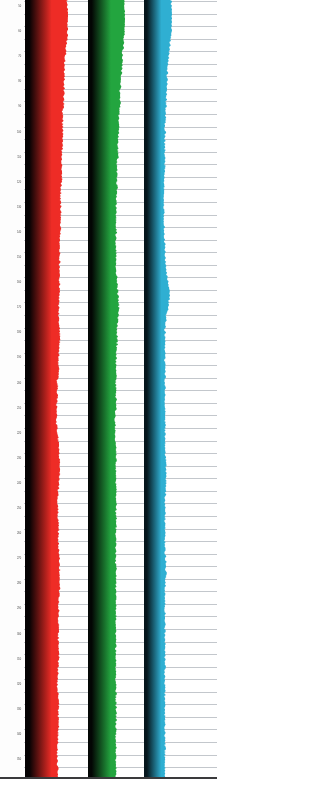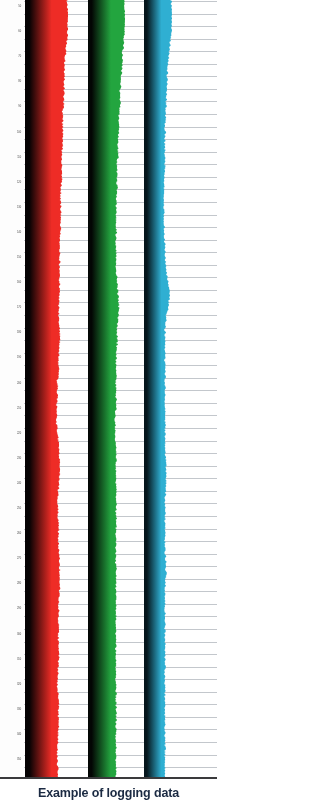--- a/index.html
+++ b/index.html
@@ -248,15 +248,14 @@
               </linearGradient>
             </defs>
             <path d="M 0 0 L 25.98 0 L 28.00 1 L 27.79 2 L 27.38 3 L 26.54 4 L 27.57 5 L 28.00 6 L 27.32 7 L 27.39 8 L 27.88 9 L 28.00 10 L 27.52 11 L 28.00 12 L 27.77 13 L 28.00 14 L 28.00 15 L 27.56 16 L 27.56 17 L 28.00 18 L 28.00 19 L 27.24 20 L 28.00 21 L 27.79 22 L 28.00 23 L 27.06 24 L 28.00 25 L 27.66 26 L 27.56 27 L 27.01 28 L 27.78 29 L 27.89 30 L 28.00 31 L 27.47 32 L 27.40 33 L 27.07 34 L 27.43 35 L 27.17 36 L 26.35 37 L 27.37 38 L 25.87 39 L 26.71 40 L 26.85 41 L 25.26 42 L 25.82 43 L 25.75 44 L 26.82 45 L 26.30 46 L 25.14 47 L 25.42 48 L 25.77 49 L 25.81 50 L 25.21 51 L 24.50 52 L 25.70 53 L 25.27 54 L 24.90 55 L 24.21 56 L 24.56 57 L 25.39 58 L 24.14 59 L 24.18 60 L 24.82 61 L 23.89 62 L 23.63 63 L 24.37 64 L 24.01 65 L 23.26 66 L 23.60 67 L 22.97 68 L 23.87 69 L 22.75 70 L 22.95 71 L 23.90 72 L 24.27 73 L 23.78 74 L 22.37 75 L 22.76 76 L 22.63 77 L 23.31 78 L 23.74 79 L 23.83 80 L 23.42 81 L 22.59 82 L 23.12 83 L 23.82 84 L 23.06 85 L 22.79 86 L 22.53 87 L 23.04 88 L 22.93 89 L 22.90 90 L 22.91 91 L 22.19 92 L 22.16 93 L 23.17 94 L 22.71 95 L 22.04 96 L 22.31 97 L 21.58 98 L 22.89 99 L 23.02 100 L 21.75 101 L 21.33 102 L 22.72 103 L 21.50 104 L 22.50 105 L 22.71 106 L 22.70 107 L 21.20 108 L 21.65 109 L 21.67 110 L 21.08 111 L 21.92 112 L 21.57 113 L 22.21 114 L 21.07 115 L 21.12 116 L 22.06 117 L 22.14 118 L 21.21 119 L 22.30 120 L 20.91 121 L 22.07 122 L 21.21 123 L 20.24 124 L 21.04 125 L 20.99 126 L 20.79 127 L 20.04 128 L 20.74 129 L 20.39 130 L 21.29 131 L 22.07 132 L 22.08 133 L 21.06 134 L 20.29 135 L 21.64 136 L 21.07 137 L 20.66 138 L 20.08 139 L 21.10 140 L 21.74 141 L 20.14 142 L 20.20 143 L 21.60 144 L 20.46 145 L 20.78 146 L 21.20 147 L 21.07 148 L 19.94 149 L 21.95 150 L 20.72 151 L 20.95 152 L 20.46 153 L 20.19 154 L 21.07 155 L 20.38 156 L 21.29 157 L 21.33 158 L 21.32 159 L 20.49 160 L 21.46 161 L 21.09 162 L 20.60 163 L 20.46 164 L 20.33 165 L 22.02 166 L 20.63 167 L 21.65 168 L 20.42 169 L 20.73 170 L 21.02 171 L 21.03 172 L 20.11 173 L 20.90 174 L 20.12 175 L 20.05 176 L 20.57 177 L 20.51 178 L 20.03 179 L 19.96 180 L 20.45 181 L 19.66 182 L 19.83 183 L 20.15 184 L 20.26 185 L 20.20 186 L 20.75 187 L 19.23 188 L 20.53 189 L 19.94 190 L 20.34 191 L 19.88 192 L 20.29 193 L 19.87 194 L 19.78 195 L 19.75 196 L 19.85 197 L 19.35 198 L 19.73 199 L 19.98 200 L 19.81 201 L 19.66 202 L 19.93 203 L 19.45 204 L 20.43 205 L 19.49 206 L 19.49 207 L 19.36 208 L 19.77 209 L 20.69 210 L 19.93 211 L 20.79 212 L 20.38 213 L 19.98 214 L 19.32 215 L 20.26 216 L 19.68 217 L 19.38 218 L 20.18 219 L 19.33 220 L 19.78 221 L 19.86 222 L 19.42 223 L 19.95 224 L 19.62 225 L 20.31 226 L 21.07 227 L 20.44 228 L 19.42 229 L 20.21 230 L 20.05 231 L 19.77 232 L 20.19 233 L 20.73 234 L 20.28 235 L 19.62 236 L 20.18 237 L 19.77 238 L 20.79 239 L 21.02 240 L 19.88 241 L 20.21 242 L 20.85 243 L 21.78 244 L 21.21 245 L 20.58 246 L 21.52 247 L 21.07 248 L 20.80 249 L 20.40 250 L 21.20 251 L 21.90 252 L 21.07 253 L 20.74 254 L 20.74 255 L 20.72 256 L 21.40 257 L 21.90 258 L 21.24 259 L 20.67 260 L 21.20 261 L 22.30 262 L 21.06 263 L 21.57 264 L 21.79 265 L 22.53 266 L 21.73 267 L 21.78 268 L 22.18 269 L 22.58 270 L 21.75 271 L 22.54 272 L 23.18 273 L 22.23 274 L 22.33 275 L 23.58 276 L 23.65 277 L 23.25 278 L 23.24 279 L 23.17 280 L 24.44 281 L 24.45 282 L 23.94 283 L 24.04 284 L 24.94 285 L 23.93 286 L 25.07 287 L 25.14 288 L 25.17 289 L 25.68 290 L 25.81 291 L 25.69 292 L 25.56 293 L 25.27 294 L 26.03 295 L 25.91 296 L 25.26 297 L 25.37 298 L 26.09 299 L 25.09 300 L 23.86 301 L 25.22 302 L 24.36 303 L 24.59 304 L 25.15 305 L 24.43 306 L 24.12 307 L 23.95 308 L 24.46 309 L 24.25 310 L 23.21 311 L 23.38 312 L 22.52 313 L 22.75 314 L 21.73 315 L 21.79 316 L 22.24 317 L 22.26 318 L 21.93 319 L 22.82 320 L 22.26 321 L 21.47 322 L 21.18 323 L 21.45 324 L 21.03 325 L 21.63 326 L 21.98 327 L 21.11 328 L 20.53 329 L 20.04 330 L 20.80 331 L 21.80 332 L 22.01 333 L 20.53 334 L 20.67 335 L 20.40 336 L 21.67 337 L 21.07 338 L 21.27 339 L 20.61 340 L 21.60 341 L 21.26 342 L 20.87 343 L 21.28 344 L 21.32 345 L 20.41 346 L 21.34 347 L 21.13 348 L 20.38 349 L 20.71 350 L 21.00 351 L 21.08 352 L 21.61 353 L 21.52 354 L 20.83 355 L 21.44 356 L 21.12 357 L 21.81 358 L 20.59 359 L 20.25 360 L 20.13 361 L 21.46 362 L 20.88 363 L 21.73 364 L 21.34 365 L 21.29 366 L 21.31 367 L 21.46 368 L 21.08 369 L 20.97 370 L 21.72 371 L 21.49 372 L 21.02 373 L 20.46 374 L 21.16 375 L 21.77 376 L 21.96 377 L 21.64 378 L 20.37 379 L 20.93 380 L 20.05 381 L 20.80 382 L 20.88 383 L 20.77 384 L 20.47 385 L 21.43 386 L 21.35 387 L 22.04 388 L 21.19 389 L 20.77 390 L 20.54 391 L 20.99 392 L 20.59 393 L 21.21 394 L 21.56 395 L 21.12 396 L 20.66 397 L 20.85 398 L 20.74 399 L 21.21 400 L 20.28 401 L 20.72 402 L 20.66 403 L 20.80 404 L 20.72 405 L 20.61 406 L 20.96 407 L 20.82 408 L 21.78 409 L 20.51 410 L 21.47 411 L 21.58 412 L 20.98 413 L 21.49 414 L 20.96 415 L 21.01 416 L 21.25 417 L 21.18 418 L 21.13 419 L 21.28 420 L 20.18 421 L 21.87 422 L 21.02 423 L 21.35 424 L 21.95 425 L 21.57 426 L 20.94 427 L 21.82 428 L 20.16 429 L 21.55 430 L 21.02 431 L 20.32 432 L 21.72 433 L 21.55 434 L 21.74 435 L 20.65 436 L 20.68 437 L 21.26 438 L 21.52 439 L 20.94 440 L 21.15 441 L 20.70 442 L 21.94 443 L 20.47 444 L 21.41 445 L 20.93 446 L 20.63 447 L 21.62 448 L 20.81 449 L 21.29 450 L 21.10 451 L 21.60 452 L 21.65 453 L 20.71 454 L 20.99 455 L 21.39 456 L 22.12 457 L 21.96 458 L 21.18 459 L 22.67 460 L 21.59 461 L 22.19 462 L 22.23 463 L 22.24 464 L 22.55 465 L 22.42 466 L 21.34 467 L 21.97 468 L 21.97 469 L 22.59 470 L 21.37 471 L 21.98 472 L 22.81 473 L 22.15 474 L 22.09 475 L 22.51 476 L 22.23 477 L 21.78 478 L 21.66 479 L 21.71 480 L 22.79 481 L 21.42 482 L 22.81 483 L 21.87 484 L 21.64 485 L 22.46 486 L 21.58 487 L 21.51 488 L 21.89 489 L 21.57 490 L 22.32 491 L 21.70 492 L 20.68 493 L 22.38 494 L 21.85 495 L 21.48 496 L 20.62 497 L 20.56 498 L 20.80 499 L 21.28 500 L 21.12 501 L 20.48 502 L 20.58 503 L 21.24 504 L 21.14 505 L 20.57 506 L 21.54 507 L 21.66 508 L 20.90 509 L 21.32 510 L 20.89 511 L 21.36 512 L 21.89 513 L 21.46 514 L 21.15 515 L 20.44 516 L 21.55 517 L 20.43 518 L 22.05 519 L 20.57 520 L 20.42 521 L 20.60 522 L 21.33 523 L 21.51 524 L 21.07 525 L 21.39 526 L 20.66 527 L 21.91 528 L 20.52 529 L 20.89 530 L 21.28 531 L 21.13 532 L 21.85 533 L 20.89 534 L 21.45 535 L 21.48 536 L 20.87 537 L 20.81 538 L 20.97 539 L 20.66 540 L 20.07 541 L 21.83 542 L 20.82 543 L 20.47 544 L 21.27 545 L 20.43 546 L 20.97 547 L 21.62 548 L 21.37 549 L 21.65 550 L 21.18 551 L 20.35 552 L 20.59 553 L 20.55 554 L 21.45 555 L 22.19 556 L 22.12 557 L 20.81 558 L 21.25 559 L 20.87 560 L 21.94 561 L 22.85 562 L 21.58 563 L 21.84 564 L 21.68 565 L 22.14 566 L 21.98 567 L 21.59 568 L 21.12 569 L 21.16 570 L 21.80 571 L 22.48 572 L 22.97 573 L 22.51 574 L 22.62 575 L 21.60 576 L 22.44 577 L 21.22 578 L 21.37 579 L 21.19 580 L 20.87 581 L 21.55 582 L 21.74 583 L 20.71 584 L 21.42 585 L 22.11 586 L 20.76 587 L 20.70 588 L 20.64 589 L 20.63 590 L 21.15 591 L 20.16 592 L 21.46 593 L 21.16 594 L 21.44 595 L 20.53 596 L 20.75 597 L 20.98 598 L 20.87 599 L 20.61 600 L 21.58 601 L 20.58 602 L 20.94 603 L 21.83 604 L 20.46 605 L 21.04 606 L 20.83 607 L 20.27 608 L 20.81 609 L 19.99 610 L 20.86 611 L 20.28 612 L 21.73 613 L 21.67 614 L 20.67 615 L 20.78 616 L 21.05 617 L 20.98 618 L 21.06 619 L 20.54 620 L 20.79 621 L 20.77 622 L 21.46 623 L 21.43 624 L 21.83 625 L 20.69 626 L 21.23 627 L 20.27 628 L 20.40 629 L 21.85 630 L 21.41 631 L 21.83 632 L 20.38 633 L 20.65 634 L 21.56 635 L 20.85 636 L 20.66 637 L 20.36 638 L 21.40 639 L 20.95 640 L 21.24 641 L 20.32 642 L 21.08 643 L 22.00 644 L 20.97 645 L 20.98 646 L 21.50 647 L 20.94 648 L 21.28 649 L 20.36 650 L 20.97 651 L 21.56 652 L 21.05 653 L 21.03 654 L 21.50 655 L 21.46 656 L 20.27 657 L 20.74 658 L 21.63 659 L 21.48 660 L 20.93 661 L 20.49 662 L 21.33 663 L 20.59 664 L 21.11 665 L 21.89 666 L 21.81 667 L 21.66 668 L 21.35 669 L 20.34 670 L 20.50 671 L 20.71 672 L 20.78 673 L 19.81 674 L 20.78 675 L 21.14 676 L 21.34 677 L 20.68 678 L 20.56 679 L 20.89 680 L 21.02 681 L 20.42 682 L 20.65 683 L 20.10 684 L 21.62 685 L 20.95 686 L 21.35 687 L 21.37 688 L 20.78 689 L 21.33 690 L 21.64 691 L 21.02 692 L 20.36 693 L 20.76 694 L 21.94 695 L 20.21 696 L 20.56 697 L 20.94 698 L 21.26 699 L 20.87 700 L 20.52 701 L 21.24 702 L 21.19 703 L 20.96 704 L 21.66 705 L 21.00 706 L 21.20 707 L 20.15 708 L 20.97 709 L 21.05 710 L 20.76 711 L 20.63 712 L 21.28 713 L 20.75 714 L 20.12 715 L 21.68 716 L 20.82 717 L 20.99 718 L 21.07 719 L 21.38 720 L 20.21 721 L 21.40 722 L 20.64 723 L 21.55 724 L 21.40 725 L 20.75 726 L 20.55 727 L 20.17 728 L 20.72 729 L 20.78 730 L 20.48 731 L 21.39 732 L 21.59 733 L 21.07 734 L 20.43 735 L 20.38 736 L 20.81 737 L 21.70 738 L 20.82 739 L 21.34 740 L 21.26 741 L 20.69 742 L 20.98 743 L 21.97 744 L 20.04 745 L 21.49 746 L 21.35 747 L 22.09 748 L 21.81 749 L 21.59 750 L 20.06 751 L 21.77 752 L 20.19 753 L 21.30 754 L 21.29 755 L 19.99 756 L 21.41 757 L 20.91 758 L 20.98 759 L 21.26 760 L 20.50 761 L 21.24 762 L 20.69 763 L 20.66 764 L 20.86 765 L 20.61 766 L 20.67 767 L 21.69 768 L 20.35 769 L 21.07 770 L 21.21 771 L 20.47 772 L 21.16 773 L 21.08 774 L 20.58 775 L 20.90 776 L 21.19 777 L 21.39 778 L 20.52 779 L 0 779 Z" fill="url(#grad-2)"></path>
           </svg>
         </div>
       </div>
 
     <div id="plot-baseline"></div>
   </div>
 
-  <div id="caption">Example of logging data</div>
 
 </div>
 
 </body></html>

